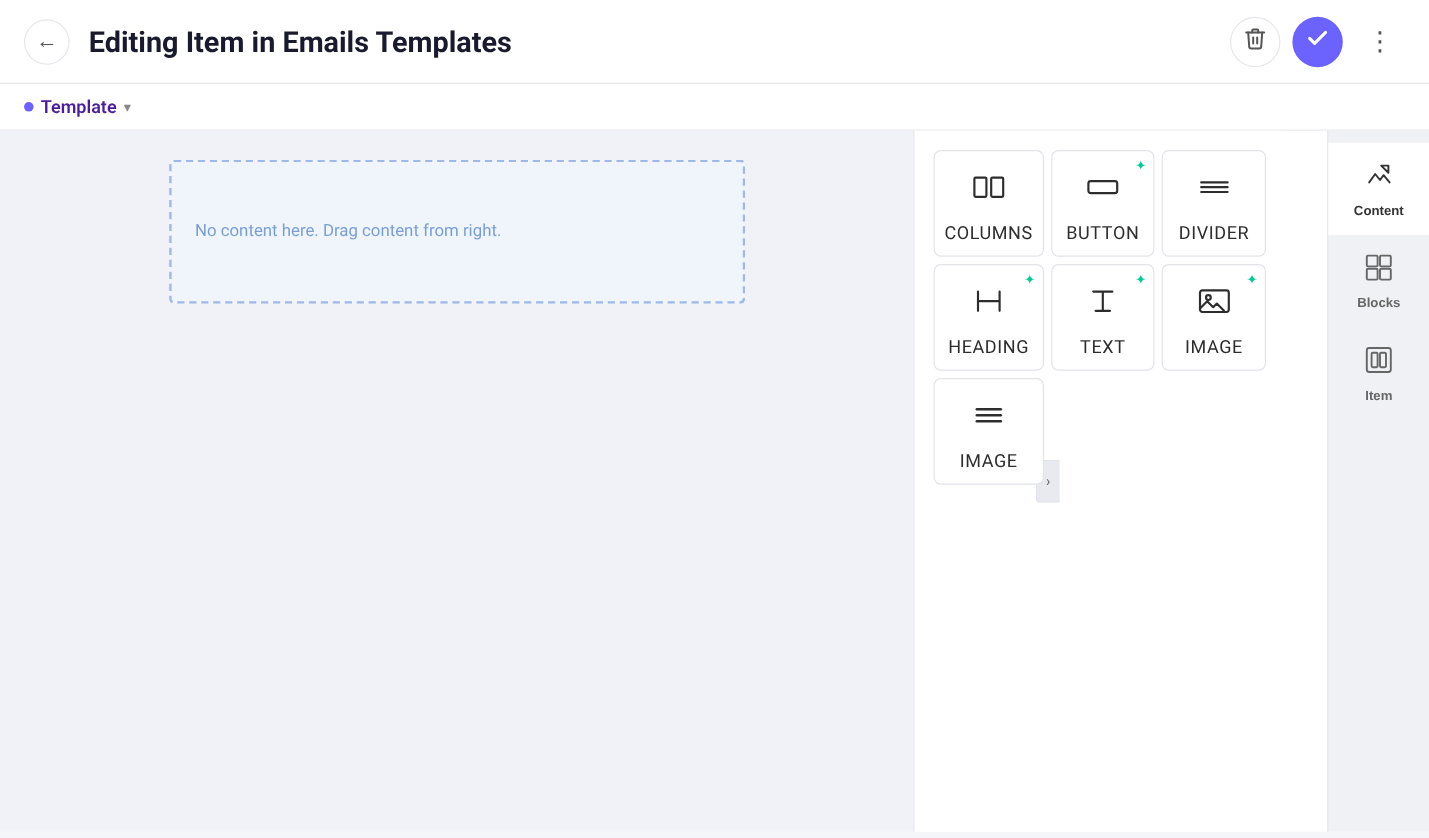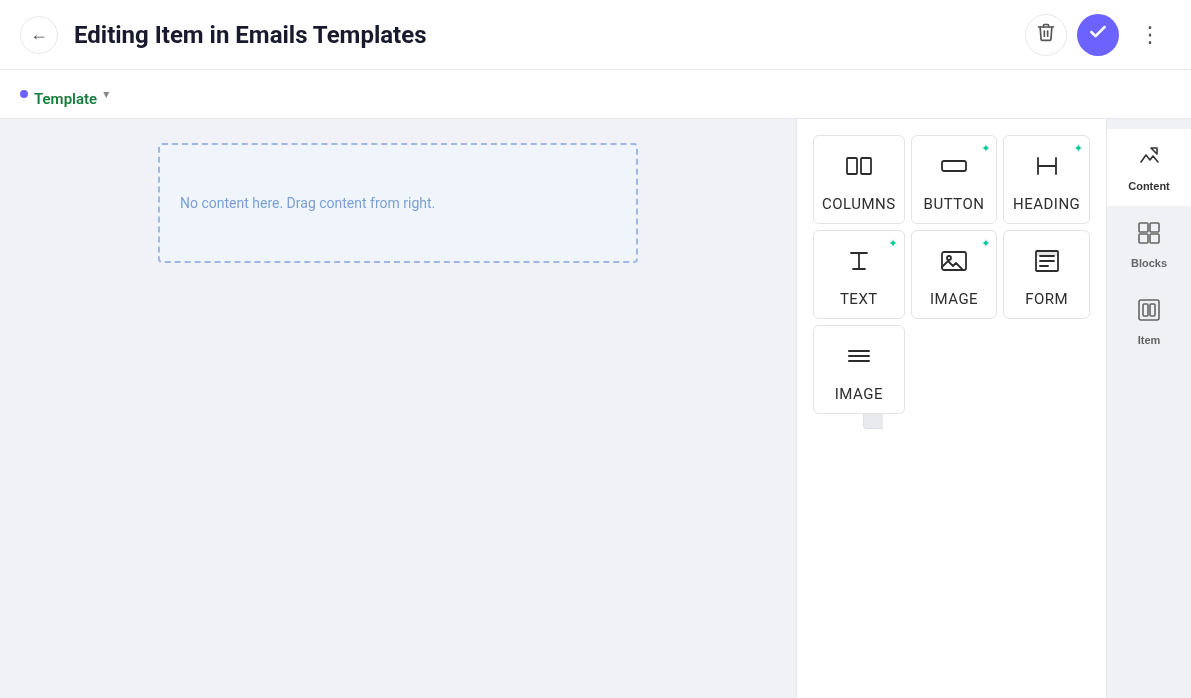--- a/index.html
+++ b/index.html
@@ -33,21 +33,21 @@
       width: 42px; height: 42px; display: flex; align-items: center; justify-content: center;
       cursor: pointer; font-size: 22px; color: #555; background: none; border: none;
     }
 
     
     .breadcrumb-bar {
       background: #fff; padding: 10px 20px; border-bottom: 1px solid #e5e7eb;
       display: flex; align-items: center; gap: 6px;
     }
     .breadcrumb-dot { width: 8px; height: 8px; border-radius: 50%; background: #6c63ff; }
-    .breadcrumb-label { font-size: 15px; font-weight: 600; color: #15803d; margin-top: 10px; }
+    .breadcrumb-label { font-size: 15px; font-weight: 600; color: #4c1d95; }
     .breadcrumb-chevron { font-size: 12px; color: #888; }
 
     
     .main-layout {
       display: flex; height: calc(698px - 70px - 44px);
     }
 
     
     .canvas-panel {
       flex: 1; background: #f0f2f8; padding: 24px; overflow: auto;
@@ -81,21 +81,21 @@
     }
     .grid-item-icon { font-size: 28px; line-height: 1; color: #2d2d2d; }
     .grid-item-label { font-size: 15px; font-weight: 400; color: #2d2d2d; letter-spacing: 0.5px; }
     .sparkle {
       position: absolute; top: 6px; right: 6px; font-size: 11px; color: #00c896;
     }
 
     
     .sidebar-tabs {
       width: 85px; background: #f0f1f5; border-left: 1px solid #e5e7eb;
-      display: flex; flex-direction: column; align-items: center; padding-top: 10px;
+      display: flex; flex-direction: column; align-items: center; padding-top: 10px; margin-left: 35px;
     }
     .sidebar-tab {
       width: 100%; display: flex; flex-direction: column; align-items: center;
       padding: 14px 8px; gap: 5px; cursor: pointer; font-size: 11px;
       font-weight: 700; color: #666; border: none; background: none;
     }
     .sidebar-tab.active { background: #fff; color: #333; font-weight: 600; }
     .sidebar-tab-icon { font-size: 22px; }
 
     
@@ -180,20 +180,30 @@
         <div class="grid-item">
           <span class="sparkle">✦</span>
           <span class="grid-item-icon">
             <svg class="icon-svg" viewBox="0 0 32 32" fill="none" stroke="#2d2d2d" stroke-width="1.8" stroke-linecap="round" stroke-linejoin="round">
               <rect x="4" y="11" width="24" height="10" rx="2"></rect>
             </svg>
           </span>
           <span class="grid-item-label">BUTTON</span>
         </div>
 
+        <div class="grid-item">
+          <span class="grid-item-icon">
+            <svg class="icon-svg" viewBox="0 0 32 32" fill="none" stroke="#2d2d2d" stroke-width="1.8" stroke-linecap="round">
+              <line x1="5" y1="12" x2="27" y2="12"></line>
+              <line x1="5" y1="16" x2="27" y2="16"></line>
+              <line x1="5" y1="20" x2="27" y2="20"></line>
+            </svg>
+          </span>
+          <span class="grid-item-label">DIVIDER</span>
+        </div>
 
         <div class="grid-item">
           <span class="sparkle">✦</span>
           <span class="grid-item-icon">
             <svg class="icon-svg" viewBox="0 0 32 32" fill="none" stroke="#2d2d2d" stroke-width="1.8" stroke-linecap="round" stroke-linejoin="round">
               <path d="M7 8v16M25 8v16M7 16h18"></path>
             </svg>
           </span>
           <span class="grid-item-label">HEADING</span>
         </div>
@@ -213,32 +223,20 @@
           <span class="grid-item-icon">
             <svg class="icon-svg" viewBox="0 0 32 32" fill="none" stroke="#2d2d2d" stroke-width="1.8" stroke-linecap="round" stroke-linejoin="round">
               <rect x="4" y="7" width="24" height="18" rx="2"></rect>
               <circle cx="11" cy="13" r="2"></circle>
               <path d="M4 22l6-6 5 5 3-3 6 6"></path>
             </svg>
           </span>
           <span class="grid-item-label">IMAGE</span>
         </div>
 
-        <div class="grid-item">
-          <span class="grid-item-icon">
-            <svg class="icon-svg" viewBox="0 0 32 32" fill="none" stroke="#2d2d2d" stroke-width="1.8" stroke-linecap="round" stroke-linejoin="round">
-              <rect x="5" y="6" width="22" height="20" rx="1"></rect>
-              <line x1="9" y1="11" x2="23" y2="11"></line>
-              <line x1="9" y1="16" x2="23" y2="16"></line>
-              <line x1="9" y1="21" x2="17" y2="21"></line>
-              <rect x="5" y="6" width="22" height="5" rx="1" fill="#2d2d2d" stroke="none" opacity="0.12"></rect>
-            </svg>
-          </span>
-          <span class="grid-item-label">FORM</span>
-        </div>
 
         <div class="grid-item">
           <span class="grid-item-icon">
             <svg class="icon-svg" viewBox="0 0 32 32" fill="none" stroke="#2d2d2d" stroke-width="2" stroke-linecap="round">
               <line x1="6" y1="11" x2="26" y2="11"></line>
               <line x1="6" y1="16" x2="26" y2="16"></line>
               <line x1="6" y1="21" x2="26" y2="21"></line>
             </svg>
           </span>
           <span class="grid-item-label">IMAGE</span>

